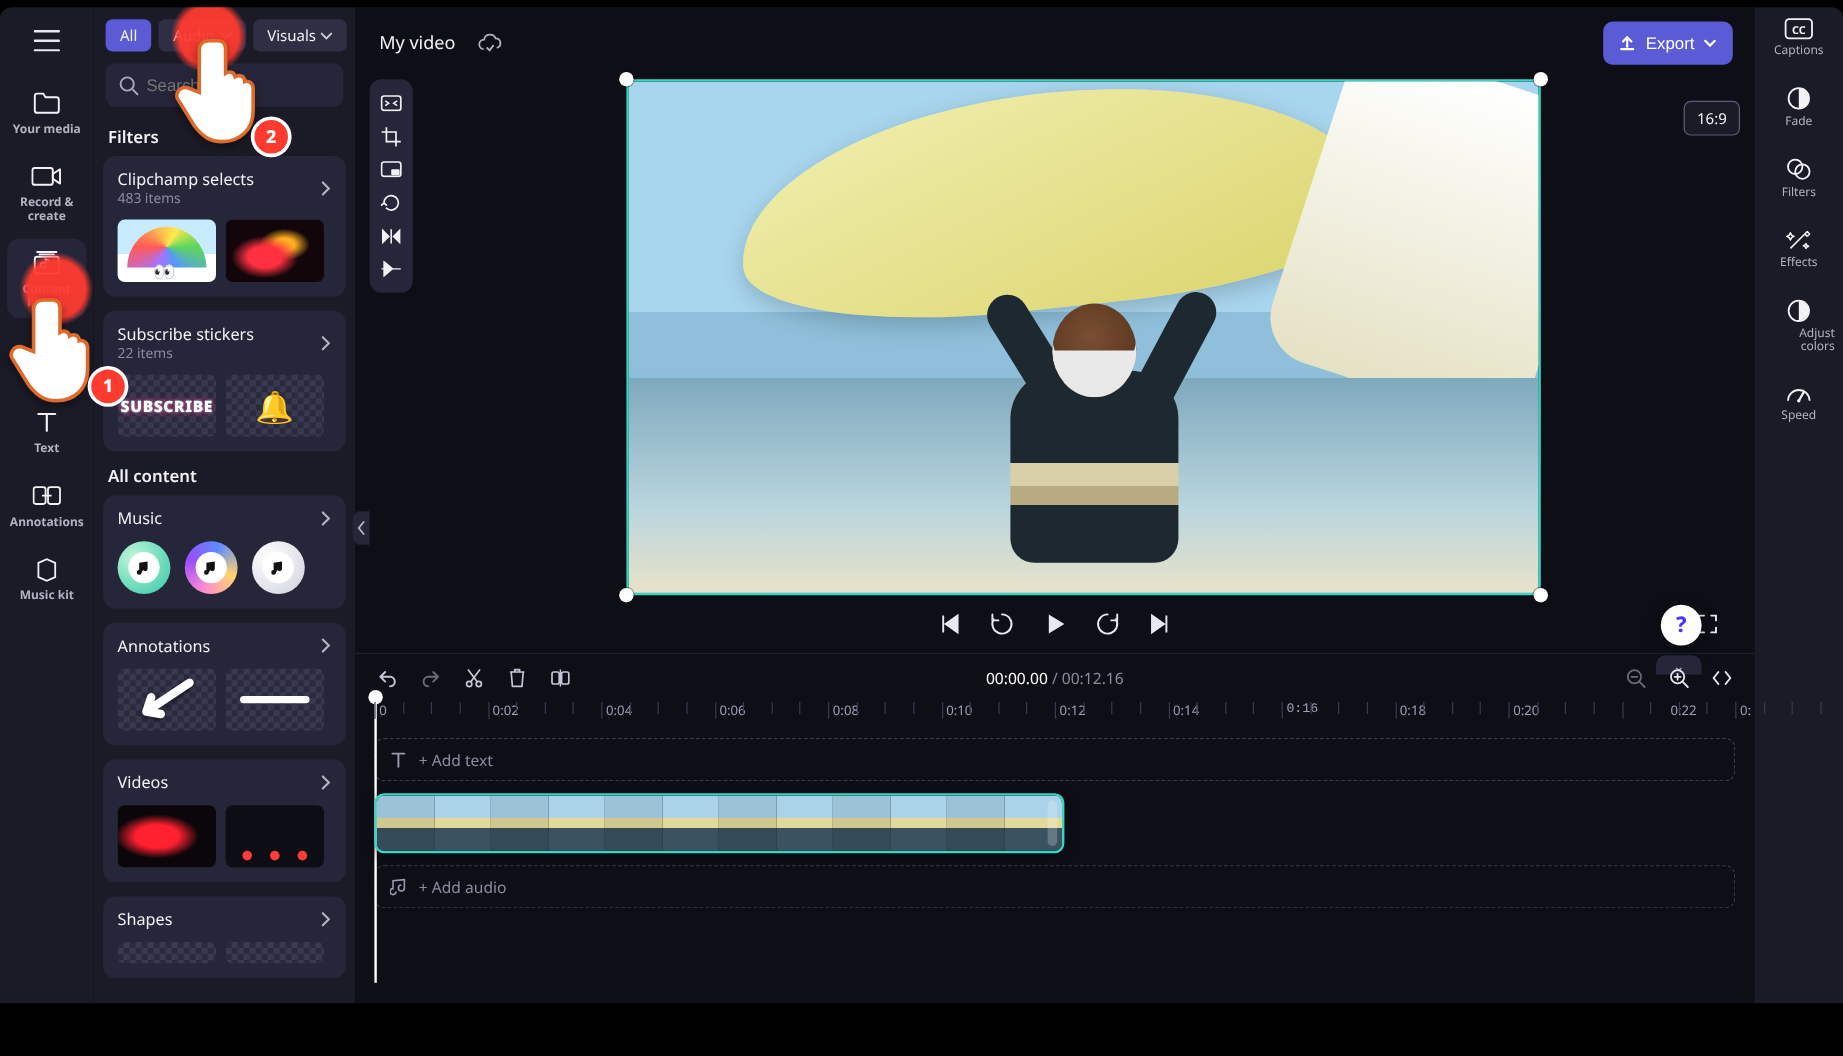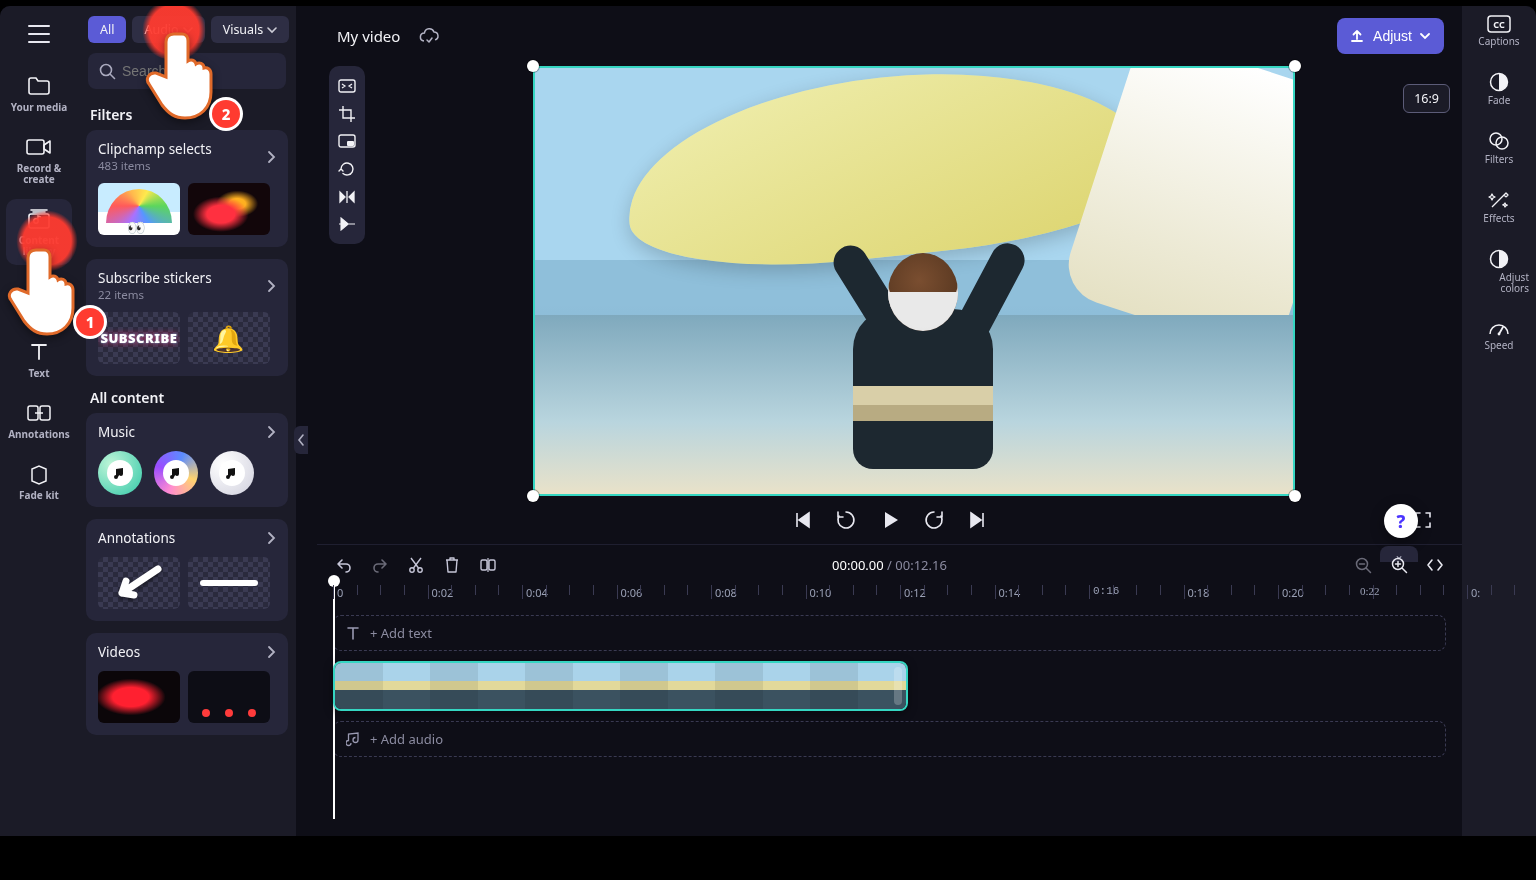--- a/index.html
+++ b/index.html
@@ -108,21 +108,21 @@
 
   
   .collapse-handle{
     position:absolute; left:294px; top:420px; width:14px; height:28px;
     background:var(--bg-2); border-radius:6px 0 0 6px;
     display:flex; align-items:center; justify-content:center; cursor:pointer;
     z-index:30;
   }
 
   
-  .center { display:flex; flex-direction:column; min-width:0; background:var(--bg-0); position:relative;padding-left:21px; }
+  .center { display:flex; flex-direction:column; min-width:0; background:var(--bg-0); position:relative; }
   .topbar {
     height:60px; display:flex; align-items:center; justify-content:space-between;
     padding:0 18px 0 10px;
   }
   .project { display:flex; align-items:center; gap:8px; }
   .project .name { font-size:15px; color:var(--text-0); padding:6px 10px; border-radius:6px; }
   .project .cloud { color:var(--text-1); }
   .top-right { display:flex; align-items:center; gap:14px; }
   .export-btn {
     background:var(--accent); color:#fff; border:none; border-radius:8px;
@@ -309,21 +309,21 @@
       </div>
       <span>Annotations</span>
     </div>
 
     <div class="rail-btn">
       <div class="ic">
         <svg width="22" height="22" viewBox="0 0 22 22">
             <path d="M4 18V6l7-3 7 3v12l-7 3Z" fill="none" stroke="currentColor" stroke-width="1.5"></path>
           </svg>
       </div>
-      <span>Fade kit</span>
+      <span>Music kit</span>
     </div>
   </div>
 
   <div class="lib">
     <div class="tabs">
       <div class="tab active">All</div>
       <div class="tab">
         <span>Audio</span>
         <svg class="chev" width="10" height="10" viewBox="0 0 10 10">
             <path d="M1 3l4 4 4-4" stroke="#e8e8f0" stroke-width="1.6" fill="none" stroke-linecap="round"></path>
@@ -446,20 +446,32 @@
       <div class="thumbs">
         <div class="thumb vid-red"></div>
         <div class="thumb vid-dark">
             <span></span>
             <span></span>
             <span></span>
           </div>
       </div>
     </div>
 
+    <div class="card" style="margin-bottom:0">
+      <div class="card-head">
+        <div class="ttl">Shapes</div>
+        <svg class="chev" width="10" height="14" viewBox="0 0 10 14">
+            <path d="M3 2l5 5-5 5" stroke="#b2b2c3" stroke-width="1.8" fill="none" stroke-linecap="round"></path>
+          </svg>
+      </div>
+      <div class="thumbs">
+        <div class="thumb checker" style="height:18px"></div>
+        <div class="thumb checker" style="height:18px"></div>
+      </div>
+    </div>
   </div>
 
   <div class="collapse-handle">
     <svg width="8" height="12" viewBox="0 0 8 12">
         <path d="M6 1 2 6l4 5" stroke="#b2b2c3" stroke-width="1.6" fill="none" stroke-linecap="round"></path>
       </svg>
   </div>
 
   <div class="center">
     <div class="topbar">
@@ -470,21 +482,21 @@
               <path d="M6 14a4 4 0 0 1 .4-7.98A5 5 0 0 1 16 5a4 4 0 0 1 1 7.87" fill="none" stroke="#b2b2c3" stroke-width="1.5"></path>
               <path d="M9 13l2 2 3-4" stroke="#b2b2c3" stroke-width="1.5" fill="none" stroke-linecap="round" stroke-linejoin="round"></path>
             </svg>
         </span>
       </div>
       <div class="top-right">
         <button class="export-btn">
           <svg width="16" height="16" viewBox="0 0 16 16">
               <path d="M8 11V3m0 0L4.5 6.5M8 3l3.5 3.5M3 13h10" stroke="#fff" stroke-width="1.8" fill="none" stroke-linecap="round" stroke-linejoin="round"></path>
             </svg>
-          <span>Adjust</span>
+          <span>Export</span>
           <svg width="10" height="10" viewBox="0 0 10 10">
               <path d="M1 3l4 4 4-4" stroke="#fff" stroke-width="1.8" fill="none" stroke-linecap="round"></path>
             </svg>
         </button>
       </div>
     </div>
 
     <div class="badge-ar">16:9</div>
 
     <div class="stage-wrap">
@@ -692,21 +704,21 @@
           <div class="lbl" style="left: 852.5px;">0:18</div>
           <div class="tick" style="left: 874.125px;"></div>
           <div class="tick" style="left: 897.75px;"></div>
           <div class="tick" style="left: 921.375px;"></div>
           <div class="tick major" style="left: 945px;"></div>
           <div class="lbl" style="left: 947px;">0:20</div>
           <div class="tick" style="left: 968.625px;"></div>
           <div class="tick" style="left: 992.25px;"></div>
           <div class="tick" style="left: 1015.88px;"></div>
           <div class="tick major" style="left: 1039.5px;"></div>
-          <div class="lbl" style="left: 1025px; font-family: Liberation Serif, serif;">0:22</div>
+          <div class="lbl" style="left: 1078px;">0:22</div>
           <div class="tick" style="left: 1063.12px;"></div>
           <div class="tick" style="left: 1086.75px;"></div>
           <div class="tick" style="left: 1110.38px;"></div>
           <div class="tick major" style="left: 1134px;"></div>
           <div class="lbl" style="left: 1136px;">0:</div>
           <div class="tick" style="left: 1157.62px;"></div>
           <div class="tick" style="left: 1181.25px;"></div>
           <div class="tick" style="left: 1204.88px;"></div>
         </div>
 

